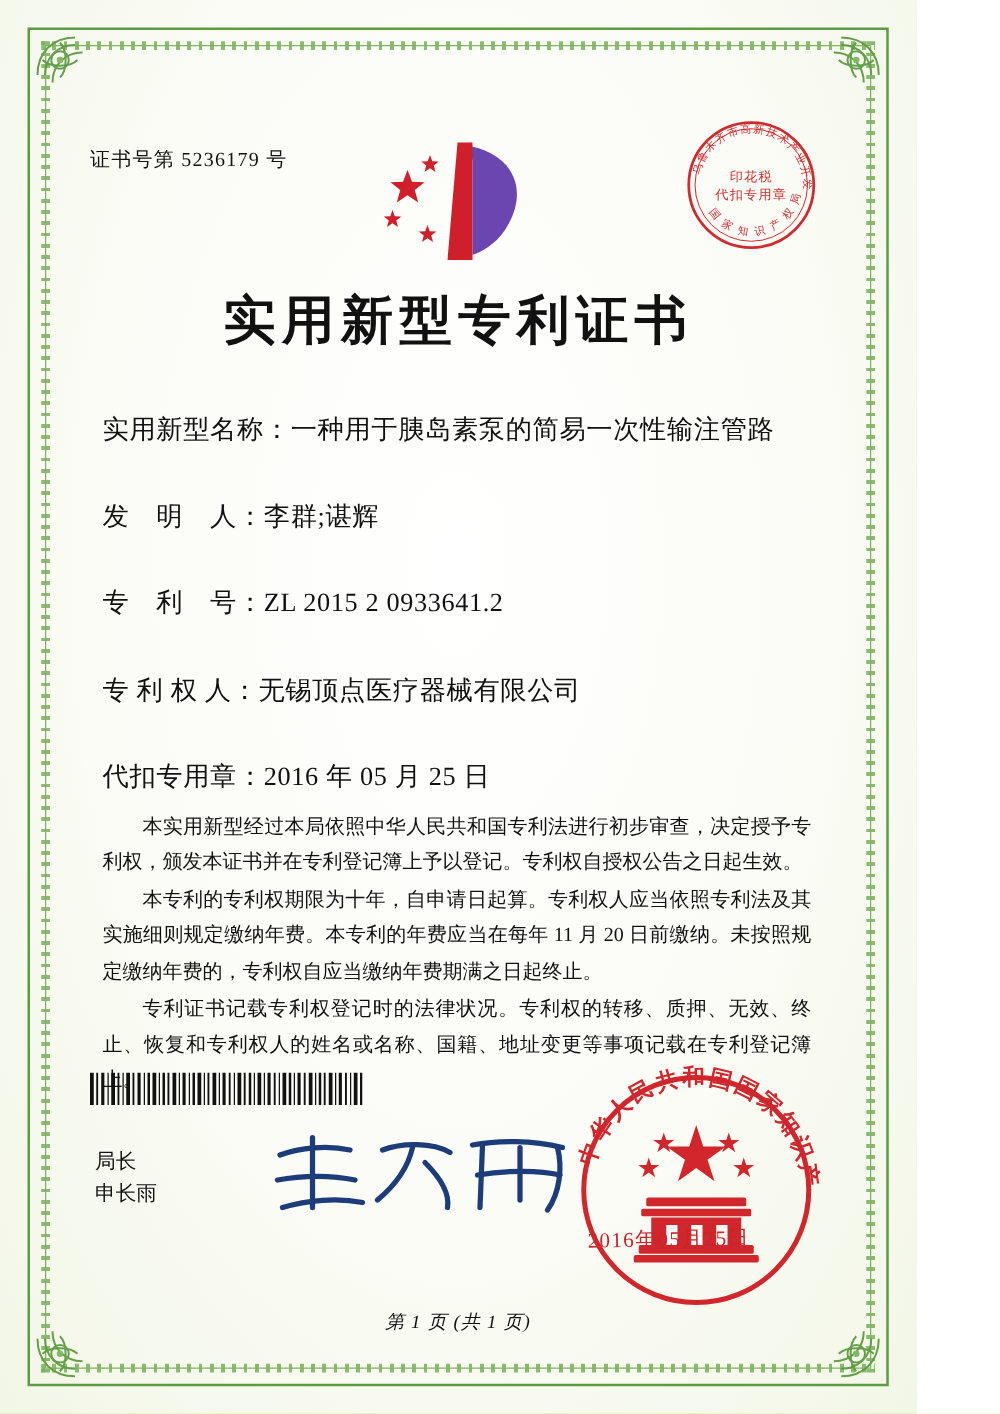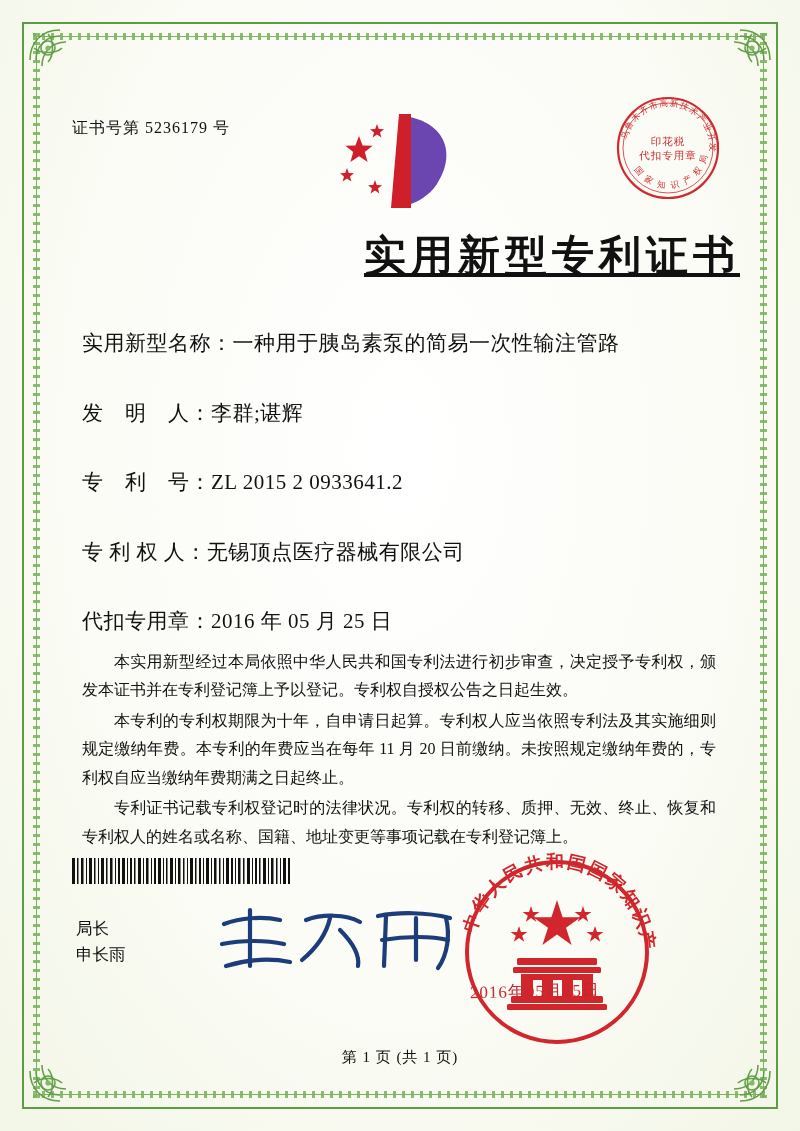--- a/index.html
+++ b/index.html
@@ -10,21 +10,21 @@
     width: 800px;
     height: 1131px;
     background: #ffffff;
     font-family: "Liberation Serif", "DejaVu Serif", serif;
     color: #1a1a1a;
     overflow: hidden;
   }
 
   .page {
     position: relative;
-    width: 800px;
+    width: 733px;
     height: 1131px;
     background: #bef264;
     box-sizing: border-box;
     overflow: hidden;
   }
 
   
   .paper-tint {
     position: absolute;
     inset: 0;
@@ -111,27 +111,26 @@
     top: 32px;
     width: 112px;
     height: 112px;
   }
 
   .title {
     position: absolute;
     left: 0;
     right: 0;
     top: 168px;
-    text-align: right;
+    text-align: center;
     font-size: 42px;
     font-weight: bold;
     letter-spacing: 5px;
     color: #111;
     font-family: "DejaVu Serif", "Liberation Serif", serif;
-    text-decoration: underline;
   }
 
   .fields {
     position: absolute;
     left: 22px;
     right: 20px;
     top: 268px;
   }
   .field-row {
     font-size: 21px;
@@ -212,20 +211,21 @@
 
   .footer {
     position: absolute;
     left: 0;
     right: 0;
     bottom: 4px;
     text-align: center;
     font-size: 15px;
     color: #111;
     letter-spacing: 1px;
+    font-style: italic;
   }
 </style>
 </head>
 <body>
 
 <div class="page">
   <div class="paper-tint"></div>
 
   <div class="border-outer"></div>
   <div class="border-pattern"></div>

